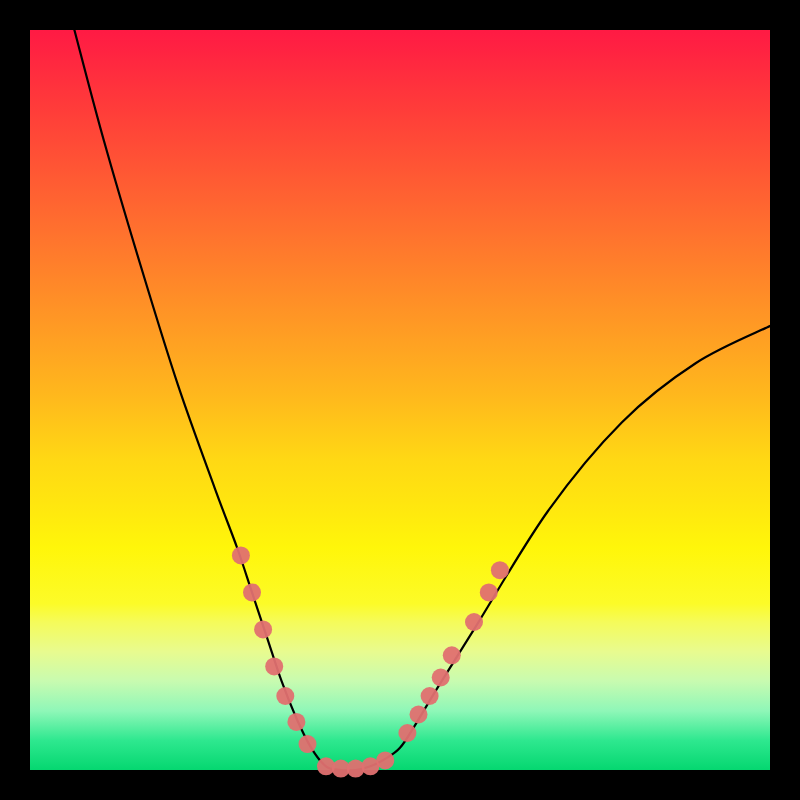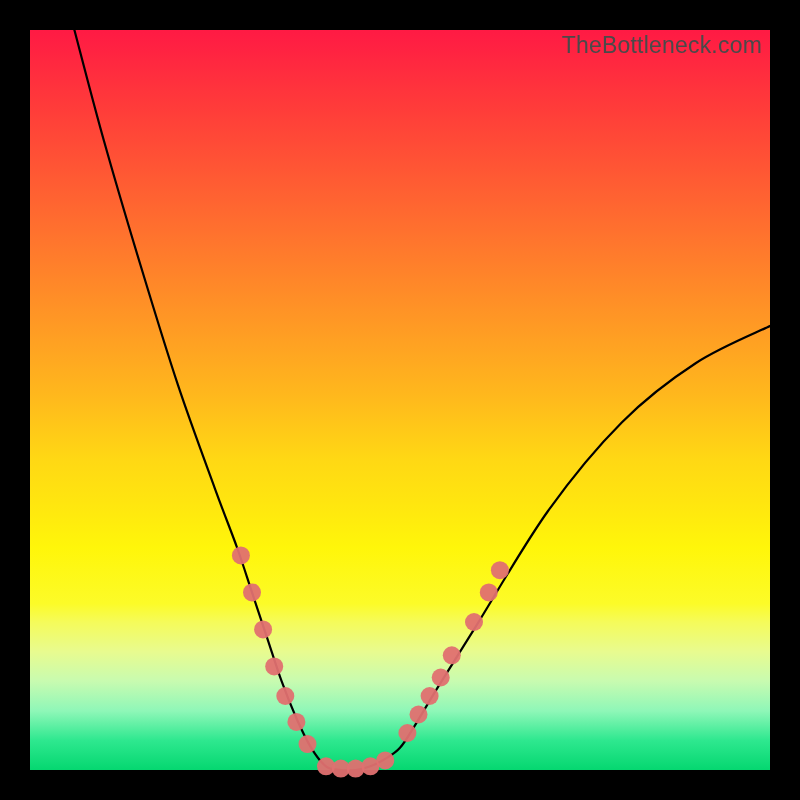--- a/index.html
+++ b/index.html
@@ -70,21 +70,20 @@
   .marker {
     fill: #e07070;
     fill-opacity: 0.95;
   }
 </style>
 </head>
 <body>
 
 <div class="outer">
   <div class="plot">
-    <div class="watermark">TheBottleneck.com</div>
     <svg id="chart-svg" viewBox="0 0 740 740" preserveAspectRatio="none">
       <path id="curve-path" class="curve" d="M 44.4,0 C 49.33333333333333,18.5 62.9,71.53333333333333 74,111 C 85.1,150.46666666666667 98.66666666666667,196.09999999999997 111,236.79999999999995 C 123.33333333333333,277.49999999999994 135.66666666666666,318.2 148,355.2 C 160.33333333333334,392.2 175.13333333333333,431.6666666666667 185,458.8 C 194.86666666666667,485.93333333333334 201.03333333333336,500.73333333333335 207.20000000000002,518 C 213.36666666666667,535.2666666666667 217.06666666666666,547.6 222,562.4 C 226.93333333333334,577.1999999999999 231.86666666666667,592 236.8,606.8 C 241.73333333333335,621.5999999999999 246.66666666666669,637.6333333333333 251.60000000000002,651.2 C 256.53333333333336,664.7666666666668 261.46666666666664,677.1 266.4,688.2 C 271.3333333333333,699.3000000000001 276.26666666666665,709.7833333333333 281.2,717.8 C 286.1333333333333,725.8166666666666 291.06666666666666,732.5999999999999 296,736.3 C 300.93333333333334,740 305.8666666666667,739.3833333333333 310.8,740 C 315.73333333333335,740.6166666666667 320.6666666666667,740.6166666666667 325.6,740 C 330.53333333333336,739.3833333333333 335.4666666666667,738.15 340.40000000000003,736.3 C 345.33333333333337,734.4499999999999 350.26666666666665,731.9833333333333 355.2,728.9 C 360.1333333333333,725.8166666666666 365.06666666666666,723.3499999999999 370,717.8 C 374.93333333333334,712.25 378.6333333333333,705.4666666666667 384.8,695.6 C 390.9666666666667,685.7333333333333 397.1333333333334,674.6333333333333 407.00000000000006,658.6 C 416.86666666666673,642.5666666666667 425.5,629 444,599.4 C 462.5,569.8 493.3333333333333,515.5333333333333 518,481 C 542.6666666666666,446.4666666666667 567.3333333333334,416.86666666666673 592,392.20000000000005 C 616.6666666666666,367.53333333333336 641.3333333333334,349.0333333333333 666,332.99999999999994 C 690.6666666666666,316.9666666666666 727.6666666666666,302.16666666666663 740,296"></path>
       <g id="markers-group">
           <circle cx="210.89999999999998" cy="525.4" r="9" class="marker"></circle>
           <circle cx="222" cy="562.4" r="9" class="marker"></circle>
           <circle cx="233.1" cy="599.4" r="9" class="marker"></circle>
           <circle cx="244.20000000000002" cy="636.4" r="9" class="marker"></circle>
           <circle cx="255.29999999999998" cy="666" r="9" class="marker"></circle>
           <circle cx="266.4" cy="691.9" r="9" class="marker"></circle>
           <circle cx="277.5" cy="714.1" r="9" class="marker"></circle>

